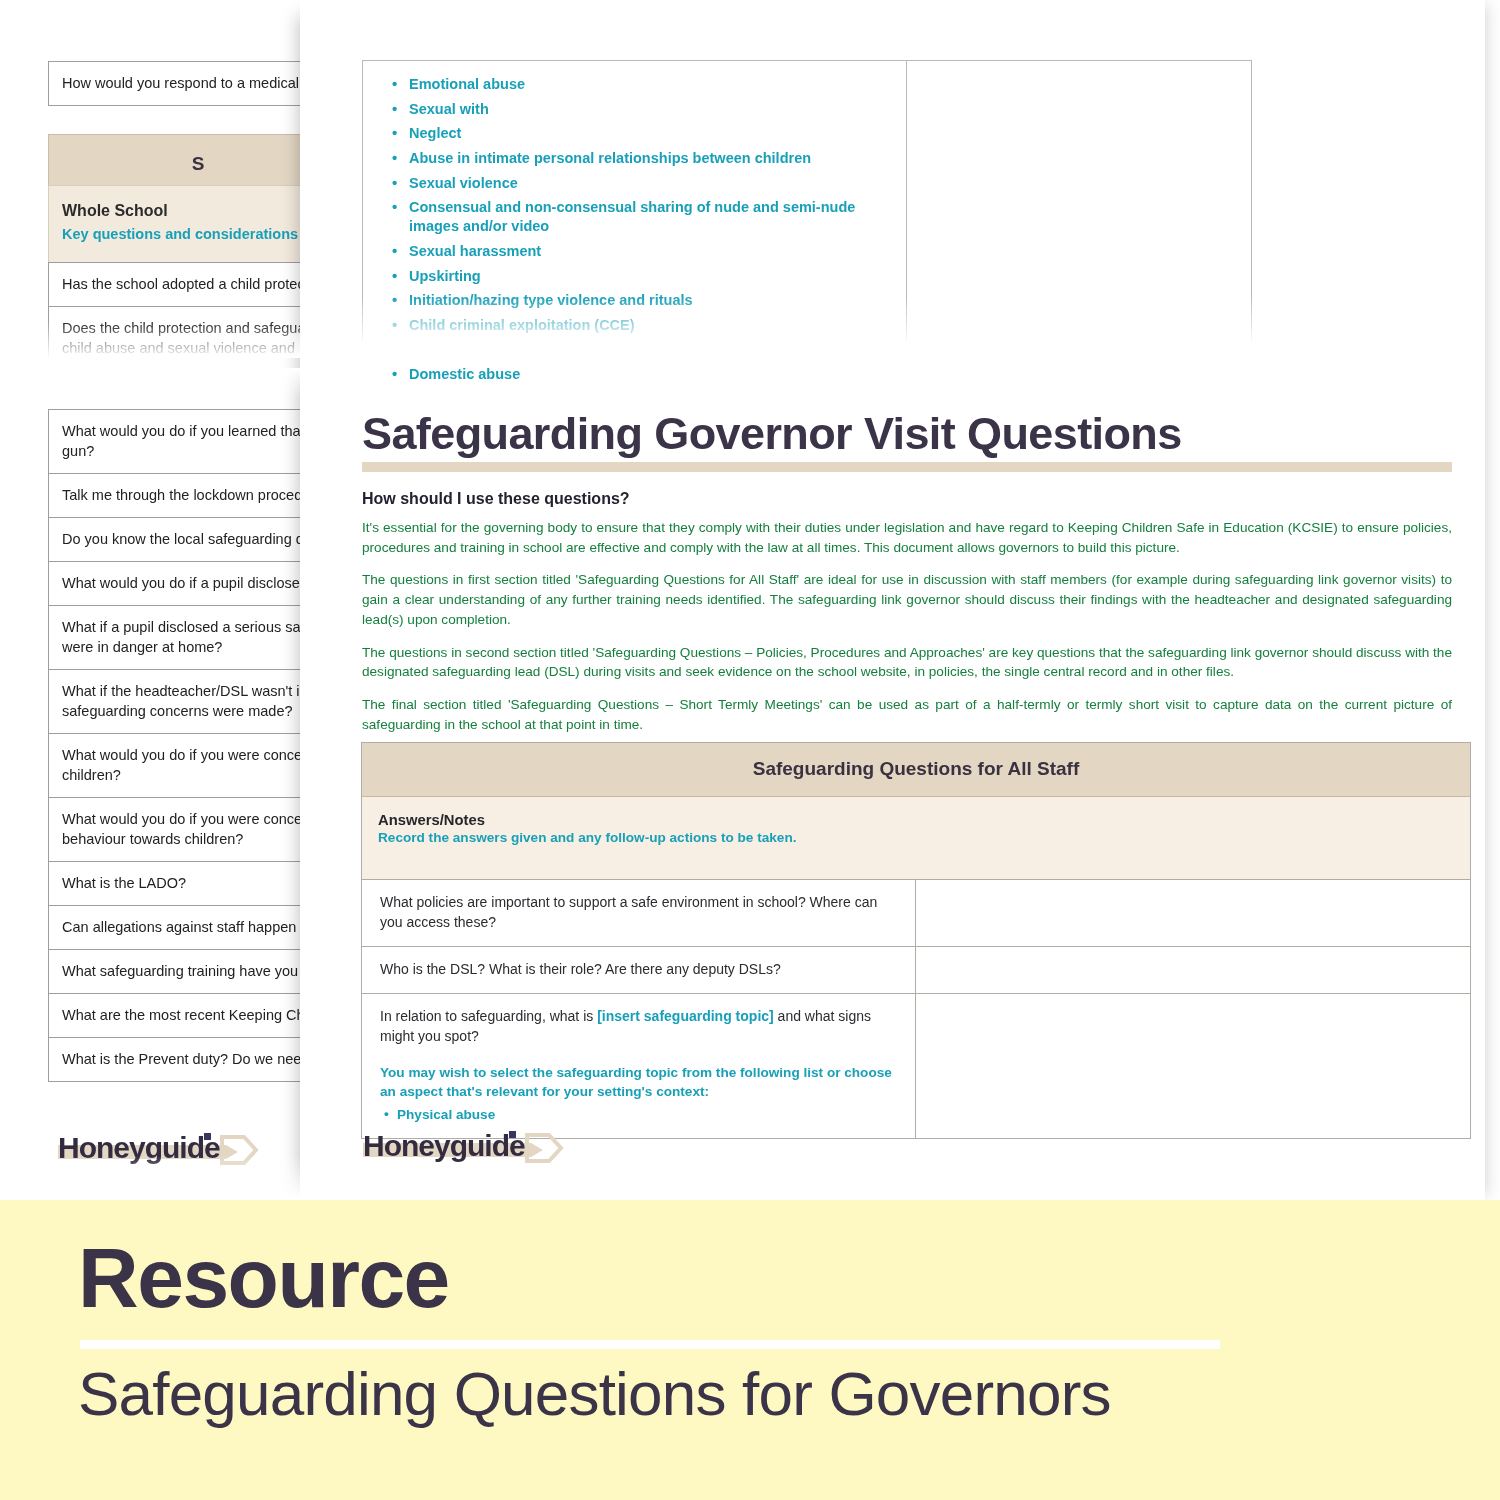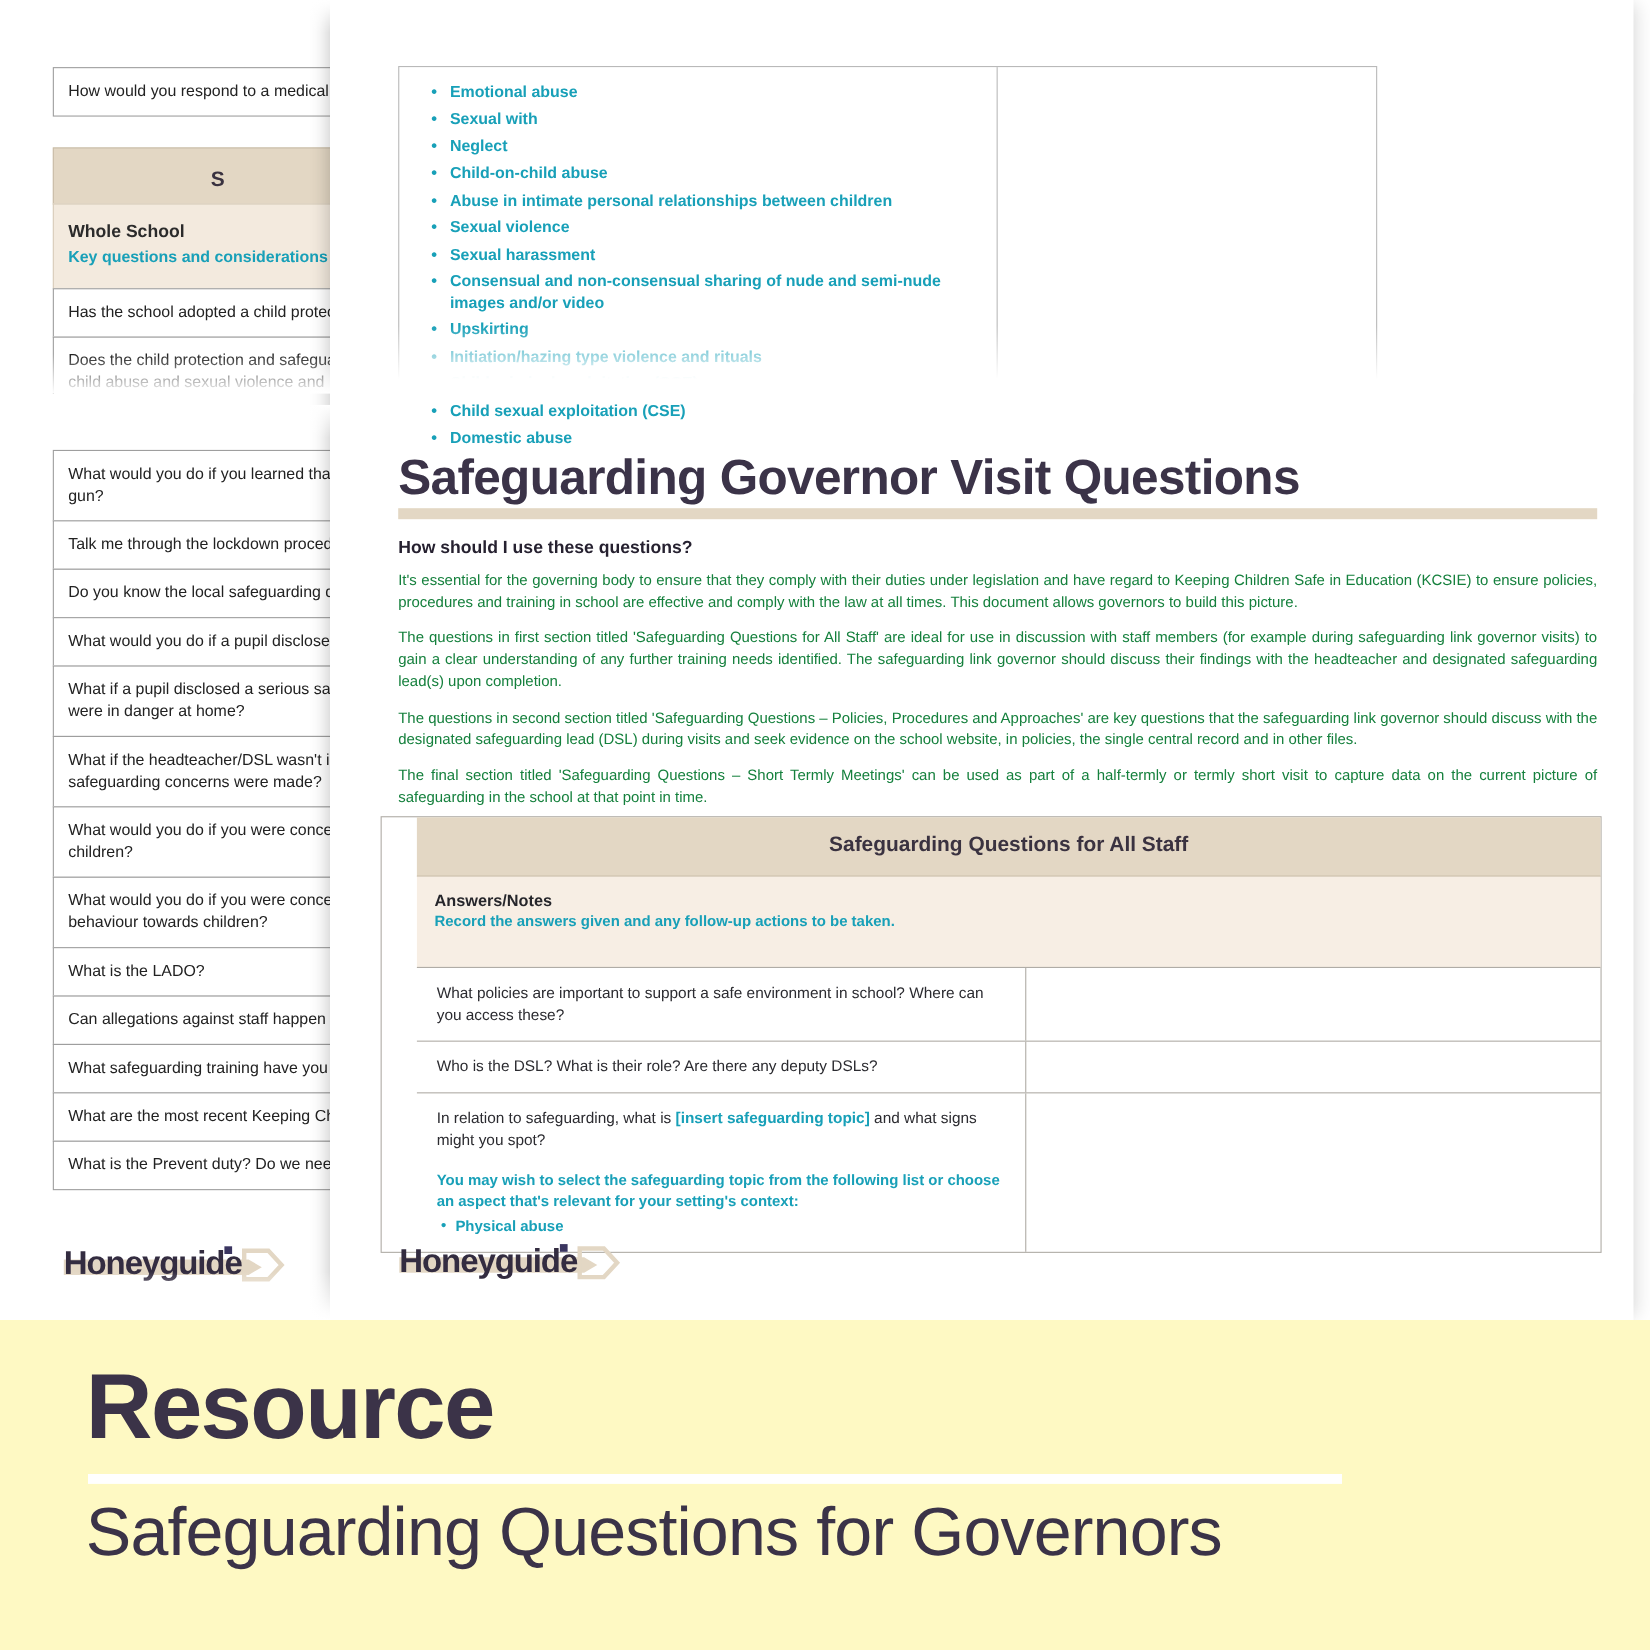--- a/index.html
+++ b/index.html
@@ -102,24 +102,23 @@
     font-size: 16px; font-weight: bold; color: #262130;
   }
   .body-copy { position: absolute; left: 62px; top: 518px; width: 1090px; }
   .body-copy p {
     font-size: 13.6px; line-height: 1.45; color: #15803d;
     text-align: justify; margin-bottom: 13px;
   }
 
   
   .main-tbl {
-    position: absolute; left: 46px; top: 742px; width: 1110px;
+    position: absolute; left: 61px; top: 742px; width: 1110px;
     border: 1px solid #b0aca6;
     border-collapse: collapse;
-    padding-left: 32px;
   }
   .main-tbl .band {
     background: #e3d7c4; border-bottom: 1px solid #c6b9a6;
     text-align: center; font-weight: bold; font-size: 19px; color: #3a3240;
     padding: 15px 0 16px 0;
   }
   .main-tbl .trow { display: flex; border-bottom: 1px solid #b0aca6; }
   .main-tbl .trow:last-child { border-bottom: none; }
   .main-tbl .c1 { width: 554px; border-right: 1px solid #b0aca6; padding: 13px 16px 13px 18px; }
   .main-tbl .c2 { flex: 1; padding: 13px 16px; }
@@ -214,25 +213,24 @@
   </div>
 
   <div class="front-page">
 
     <div class="top-tbl">
       <div class="col-l">
         <ul id="top-bullets">
             <li>Emotional abuse</li>
             <li>Sexual with</li>
             <li>Neglect</li>
-            <li>Child-on-child abuse</li>
             <li>Abuse in intimate personal relationships between children</li>
             <li>Sexual violence</li>
+            <li>Consensual and non-consensual sharing of nude and semi-nude images and/or video</li>
             <li>Sexual harassment</li>
-            <li>Consensual and non-consensual sharing of nude and semi-nude images and/or video</li>
             <li>Upskirting</li>
             <li>Initiation/hazing type violence and rituals</li>
             <li>Child criminal exploitation (CCE)</li>
             <li>Child sexual exploitation (CSE)</li>
             <li>Domestic abuse</li>
           </ul>
       </div>
       <div class="col-r"></div>
     </div>
     <div class="top-fade"></div>

